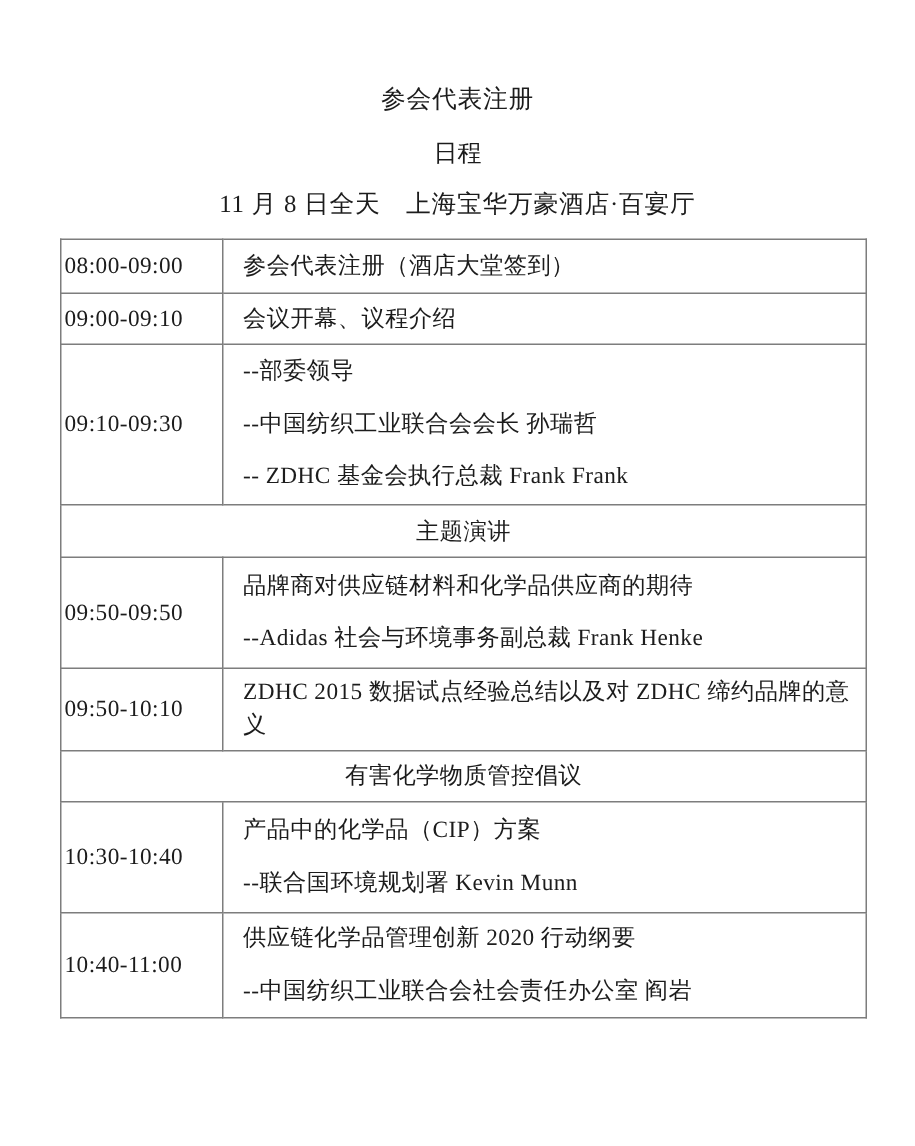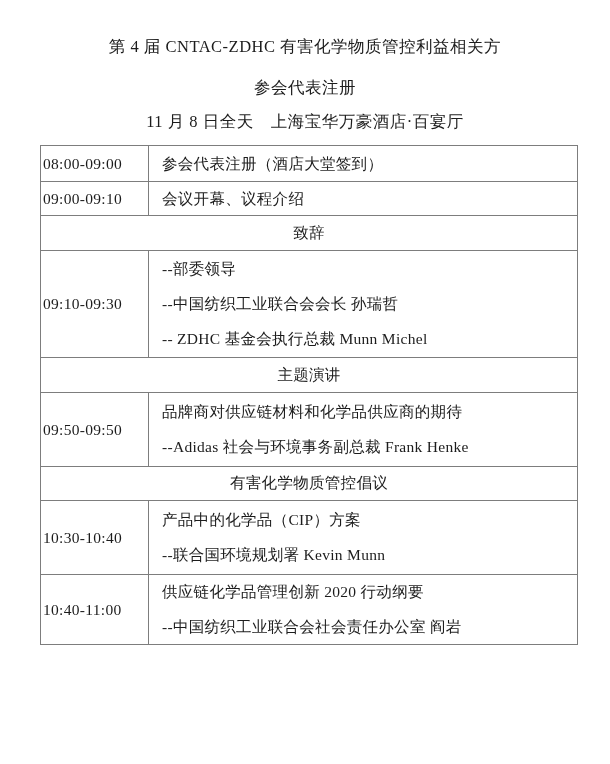--- a/index.html
+++ b/index.html
@@ -76,22 +76,22 @@
   tr.rh-2 { height: 34px; padding-left: 10px; }
   tr.rh-sec { height: 35px; }
   tr.rh-3lines { height: 107px; }
   tr.rh-2lines { height: 74px; }
   tr.rh-2lines-b { height: 70px; }
 </style>
 </head>
 <body>
 
 <div class="page-header">
-  <h1 class="title-line1">第 4 届 CNTAC-ZDHC 有害化学物质管控利益相关方</h1>
   <h1 class="title-line2">参会代表注册</h1>
+  <div class="schedule-label">日程</div>
   <div class="date-venue">11 月 8 日全天　上海宝华万豪酒店·百宴厅</div>
 </div>
 
 <table class="agenda">
   <colgroup>
       <col class="c-time">
       <col class="c-desc">
     </colgroup>
 
   <tbody>
@@ -102,45 +102,48 @@
     </td>
   </tr>
 
   <tr class="rh-2">
     <td class="time-cell">09:00-09:10</td>
     <td class="desc-cell">
       <p>会议开幕、议程介绍</p>
     </td>
   </tr>
 
-  <tr class="rh-sec">
-    <td class="section-cell" colspan="2">致辞</td>
-  </tr>
 
   <tr class="rh-3lines">
     <td class="time-cell">09:10-09:30</td>
     <td class="desc-cell">
       <p>--部委领导</p>
       <p>--中国纺织工业联合会会长 孙瑞哲</p>
-      <p>-- ZDHC 基金会执行总裁  Munn Michel</p>
+      <p>-- ZDHC 基金会执行总裁  Frank Frank</p>
     </td>
   </tr>
 
   <tr class="rh-sec">
     <td class="section-cell" colspan="2">主题演讲</td>
   </tr>
 
   <tr class="rh-2lines">
     <td class="time-cell">09:50-09:50</td>
     <td class="desc-cell">
       <p>品牌商对供应链材料和化学品供应商的期待</p>
       <p>--Adidas 社会与环境事务副总裁  Frank Henke</p>
     </td>
   </tr>
 
+  <tr class="rh-2">
+    <td class="time-cell">09:50-10:10</td>
+    <td class="desc-cell">
+      <p>ZDHC 2015 数据试点经验总结以及对 ZDHC 缔约品牌的意义</p>
+    </td>
+  </tr>
 
 
   <tr class="rh-2">
     <td class="section-cell" colspan="2">有害化学物质管控倡议</td>
   </tr>
 
   <tr class="rh-2lines">
     <td class="time-cell">10:30-10:40</td>
     <td class="desc-cell">
       <p>产品中的化学品（CIP）方案</p>

